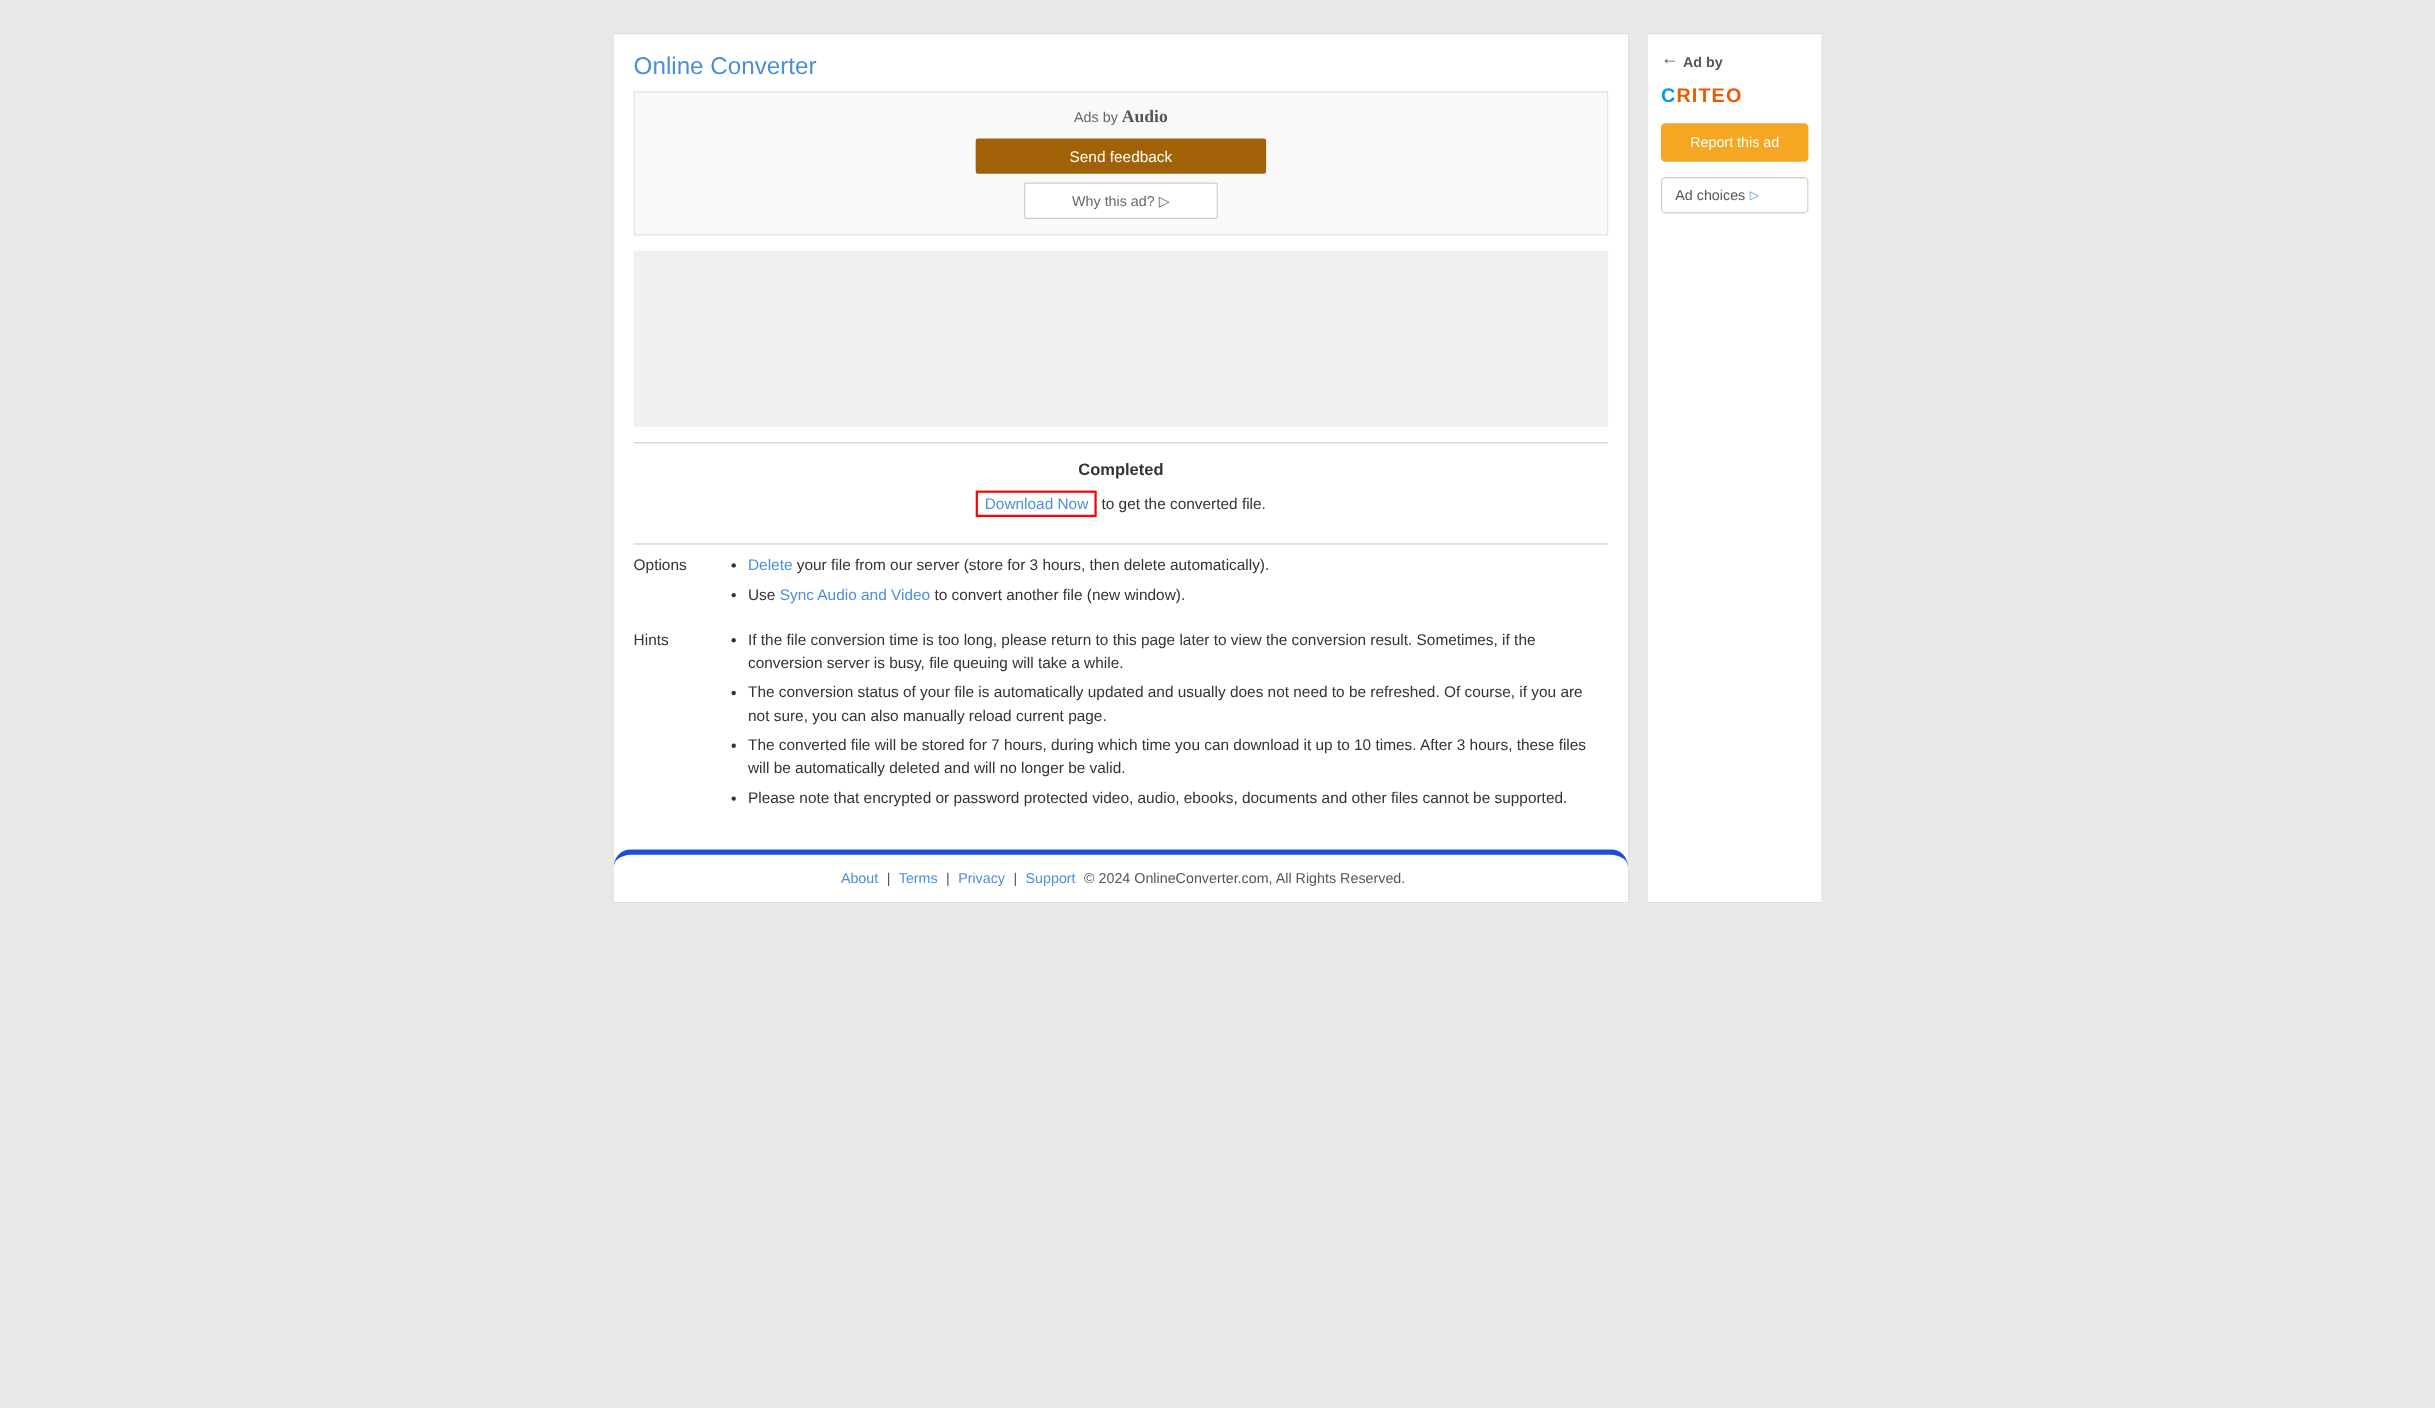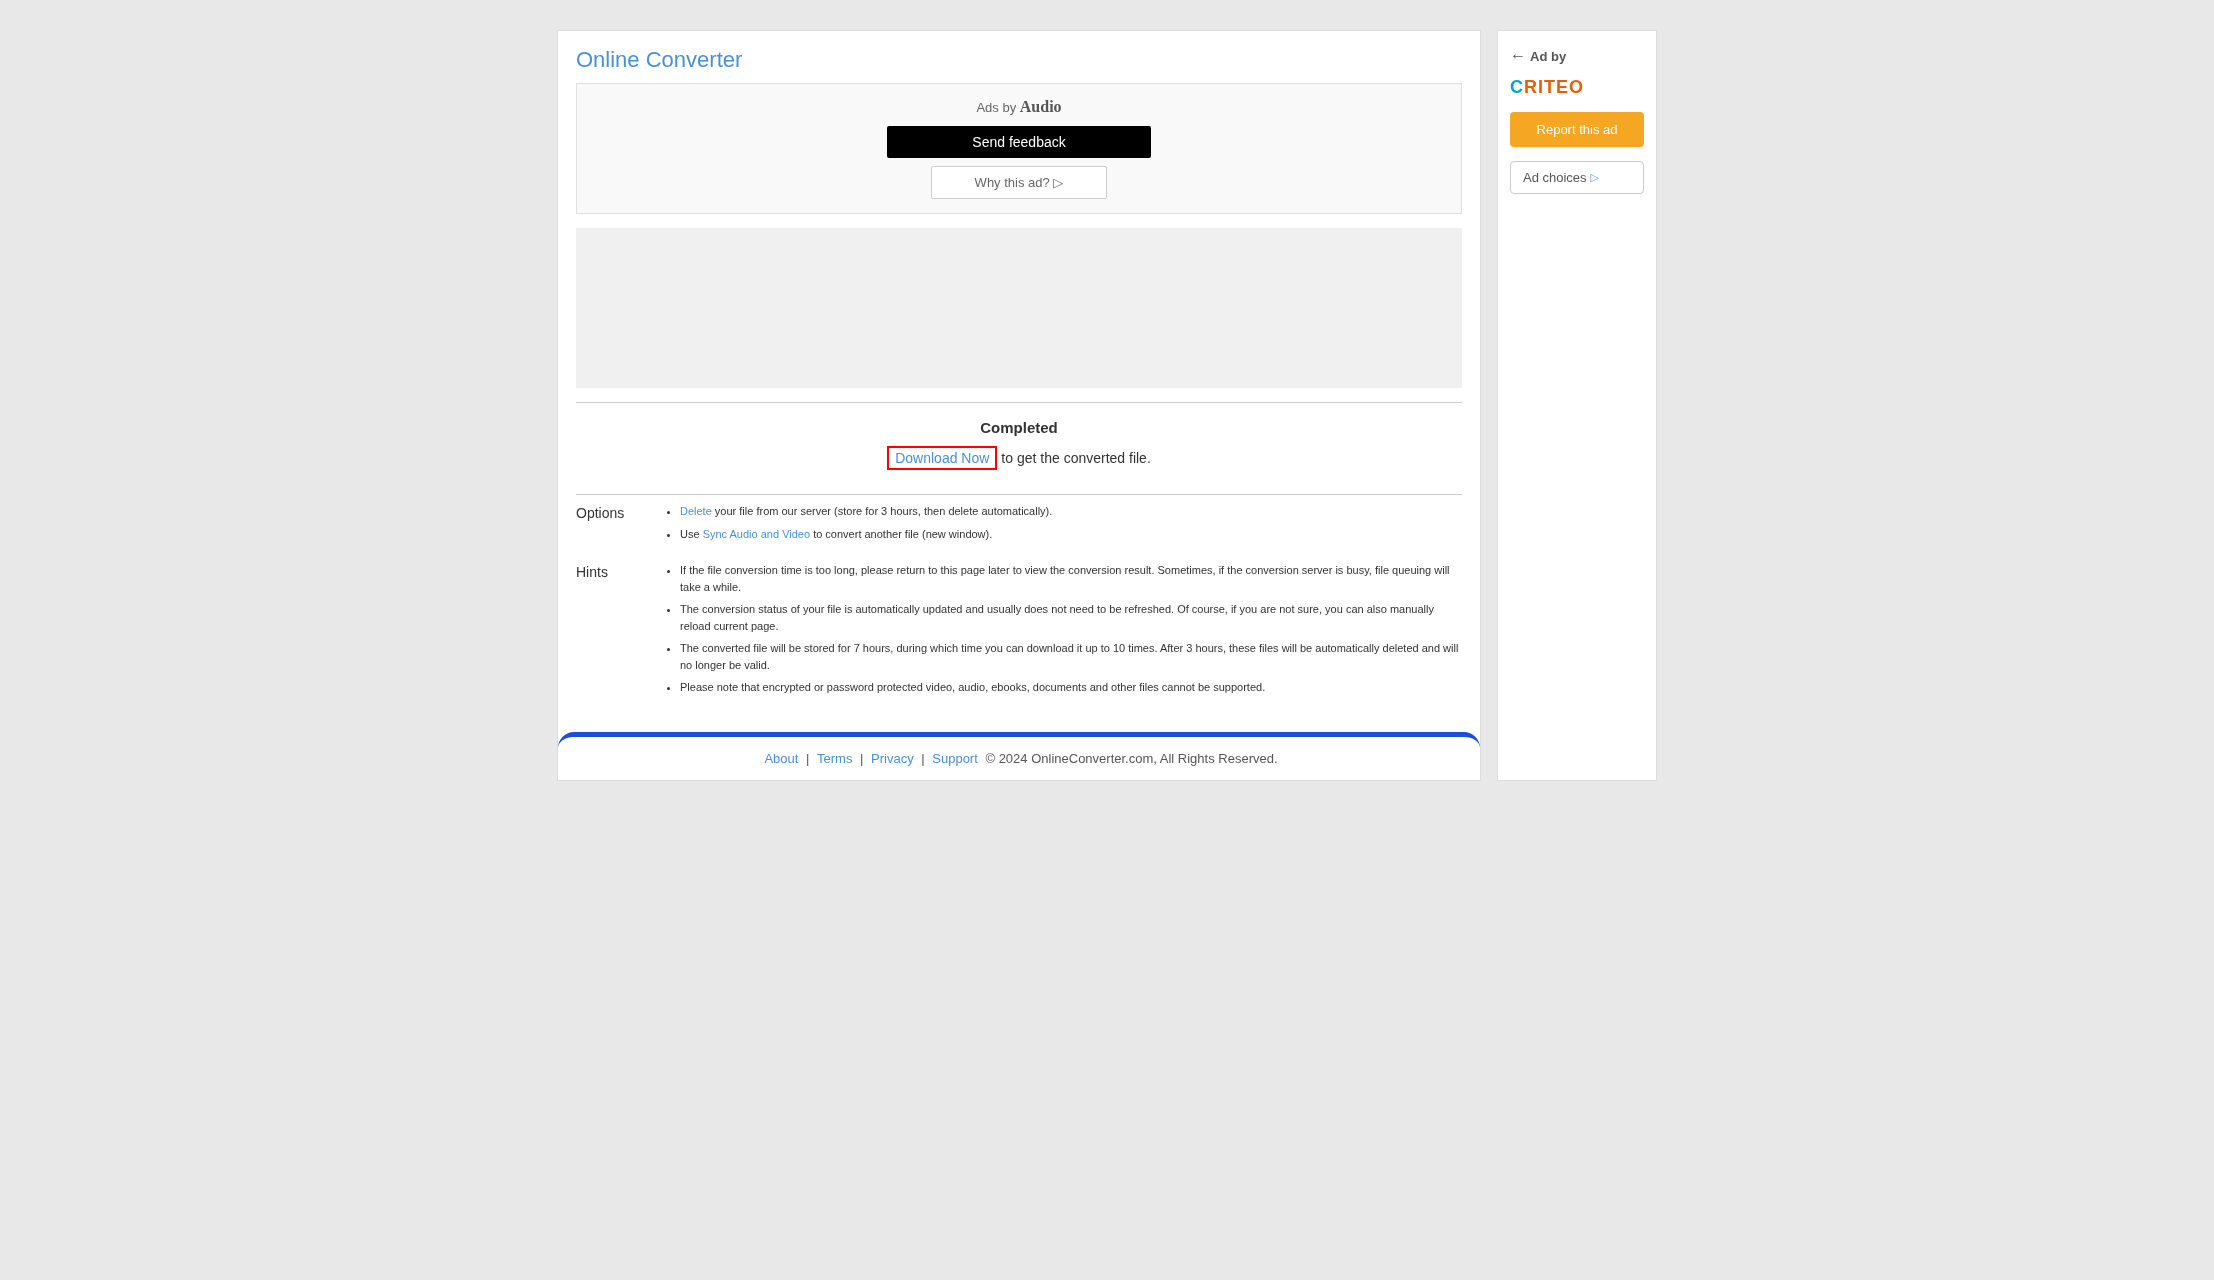--- a/index.html
+++ b/index.html
@@ -48,21 +48,21 @@
       color: #666;
       margin-bottom: 10px;
     }
     .ads-by-google span.google-text {
       font-family: 'Times New Roman', serif;
       font-size: 16px;
       font-weight: bold;
       color: #555;
     }
     .send-feedback-btn {
-      background: #000000;
+      background: #a16207;
       color: #fff;
       border: none;
       padding: 8px 60px;
       font-size: 14px;
       cursor: pointer;
       border-radius: 2px;
       margin-bottom: 8px;
       width: 264px;
     }
     .why-this-ad-btn {
@@ -139,21 +139,21 @@
     }
     .oh-content {
       flex: 1;
     }
     .oh-content ul {
       list-style: disc;
       padding-left: 18px;
     }
     .oh-content ul li {
       margin-bottom: 6px;
-      font-size: 11px;
+      font-size: 14px;
       line-height: 1.5;
       color: #333;
     }
     .link-blue {
       color: #4a90d9;
       text-decoration: none;
     }
     .footer {
       border-top: 5px solid #1d4ed8;
       padding: 14px;

